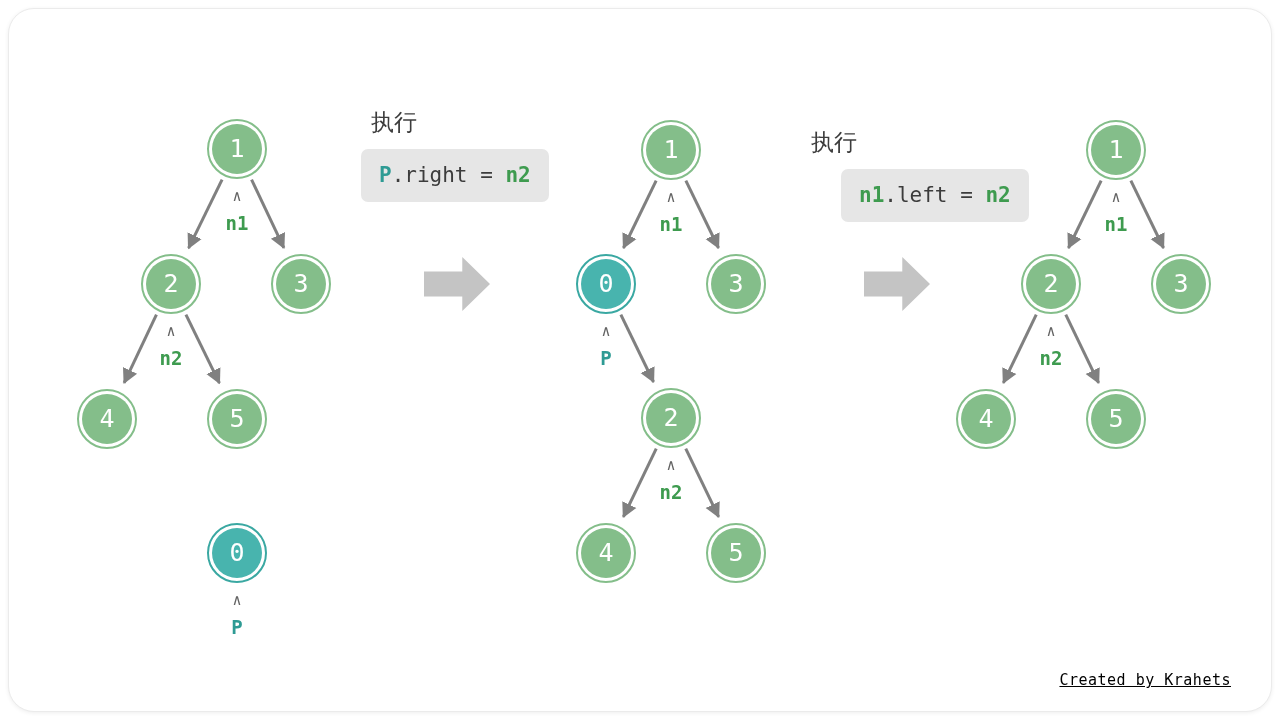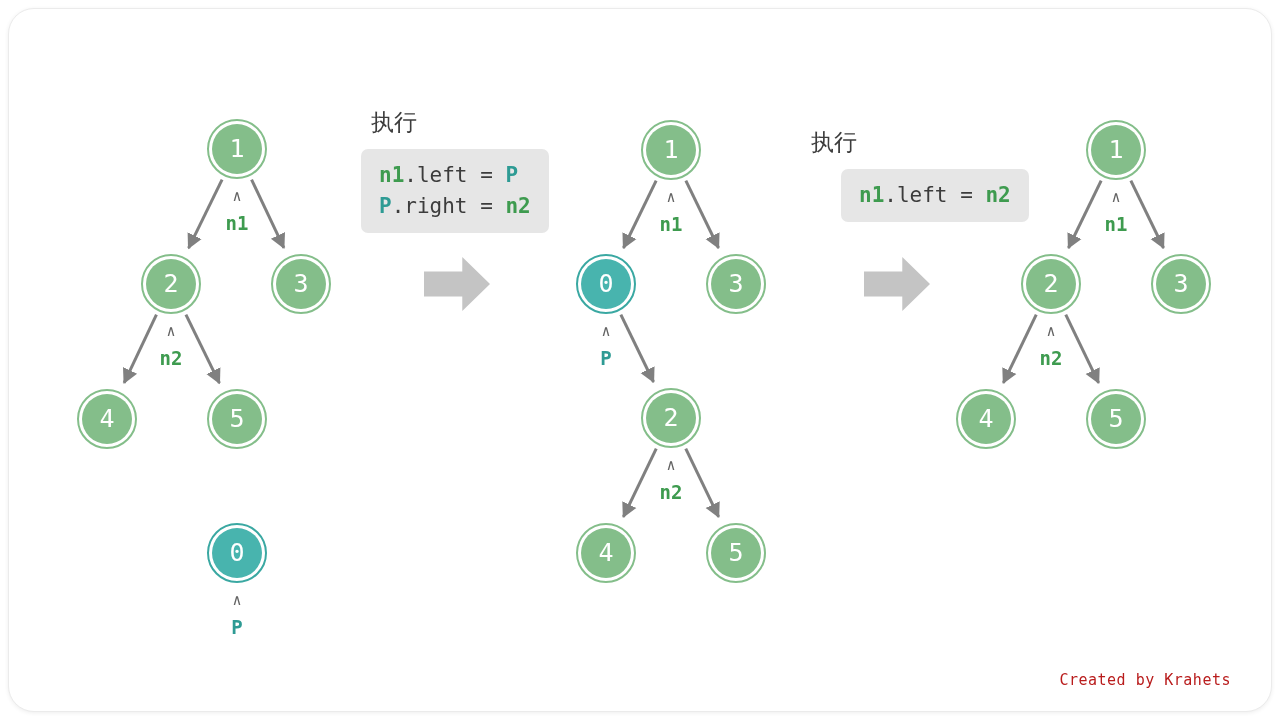--- a/index.html
+++ b/index.html
@@ -72,22 +72,23 @@
     white-space: pre;
   }
   .code-box .var-green { color: #3e9b4f; font-weight: bold; }
   .code-box .var-teal  { color: #2e9b94; font-weight: bold; }
   .watermark {
     position: absolute;
     right: 40px;
     bottom: 22px;
     font-family: "DejaVu Sans Mono", monospace;
     font-size: 15px;
-    color: #b91c1c;
+    color: #000000;
     letter-spacing: 0.5px;
+    text-decoration: underline;
   }
 </style>
 </head>
 <body>
 
 <div id="card">
   <svg id="stage" viewBox="0 0 1280 720" xmlns="http://www.w3.org/2000/svg">
       <defs>
         <marker id="edge-arrow" markerWidth="6" markerHeight="6" refX="4.6" refY="3" orient="auto" markerUnits="strokeWidth">
           <path d="M0,0.4 L5,3 L0,5.6 Z" fill="#808080"></path>
@@ -212,19 +213,19 @@
         <g>
           <circle cx="1107" cy="410" r="29" fill="none" stroke="#84be8a" stroke-width="2"></circle>
           <circle cx="1107" cy="410" r="25" fill="#84be8a" stroke="none"></circle>
           <text x="1107" y="411" class="node-text">5</text>
         </g>
       </g>
     </svg>
 
   <div id="overlays">
       <div class="exec-label" style="left: 362px; top: 98px;">执行</div>
-      <div class="code-box" style="left: 352px; top: 140px;"><div><span class="var-green">n1</span><span>.left = </span><span class="var-teal">P</span></div><div><span class="var-teal">P</span><span>.right = </span><span class="var-green">n2</span></div></div>
+      <div class="code-box" style="left: 352px; top: 140px;"><div><span class="var-teal">P</span><span>.right = </span><span class="var-green">n2</span></div></div>
       <div class="exec-label" style="left: 802px; top: 118px;">执行</div>
       <div class="code-box" style="left: 832px; top: 160px;"><div><span class="var-green">n1</span><span>.left = </span><span class="var-green">n2</span></div></div>
     </div>
 
   <div class="watermark">Created by Krahets</div>
 </div>
 
 </body></html>

